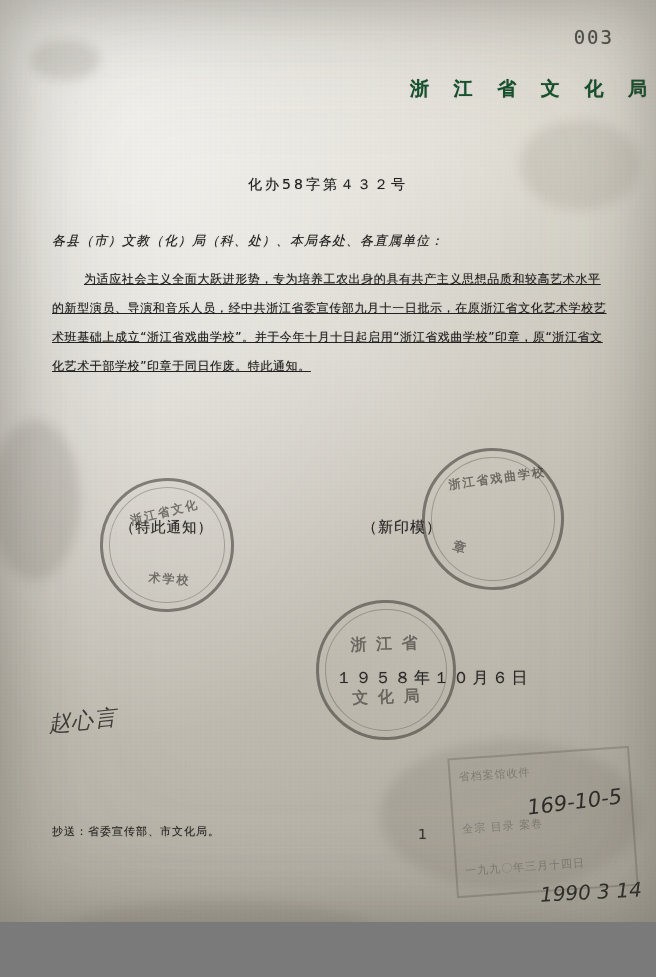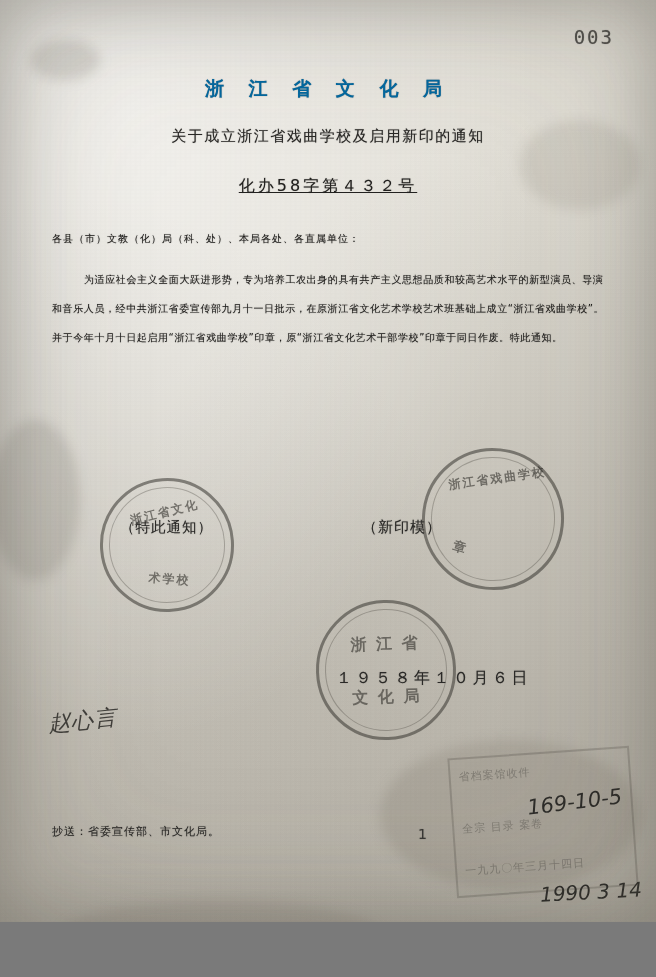--- a/index.html
+++ b/index.html
@@ -57,55 +57,56 @@
   #folio {
     top: 26px; right: 42px;
     font-size: 19px;
     letter-spacing: 2px;
     color: #3a3936;
     font-family: "DejaVu Sans Mono", monospace;
     opacity: .85;
   }
   #org-title {
     top: 76px; left: 0; width: 656px;
-    text-align: center;
+    text-align: right;
     font-size: 19px;
     letter-spacing: 9px;
     font-weight: bold;
-    color: #0369a1;
+    color: #14532d;
   }
   #subject {
     top: 127px; left: 0; width: 656px;
     text-align: center;
     font-size: 15px;
     letter-spacing: 1.5px;
     color: #2a2927;
   }
   #doc-number {
     top: 176px; left: 0; width: 656px;
     text-align: center;
-    font-size: 16px;
+    font-size: 14px;
     letter-spacing: 3px;
     box-sizing: border-box;
     color: #232220;
-    text-decoration: underline;
   }
   #recipients {
     top: 232px; left: 52px;
-    font-size: 10px;
+    font-size: 13px;
     letter-spacing: 1px;
     color: #232220;
+    font-style: italic;
   }
   #body {
     top: 265px; left: 52px; width: 560px;
-    font-size: 10px;
+    font-size: 12px;
     line-height: 29px;
     letter-spacing: 0.6px;
     text-indent: 32px;
     color: #232220;
+    text-decoration: underline;
   }
   #seal-old-label {
     top: 518px; left: 120px;
     font-size: 14.5px;
     letter-spacing: 1px;
   }
   #seal-new-label {
     top: 518px; left: 362px;
     font-size: 15px;
     letter-spacing: 1px;
@@ -216,21 +217,20 @@
 
   <div class="smudge" style="top:40px;left:30px;width:70px;height:40px;background:rgba(120,114,104,.20);"></div>
   <div class="smudge" style="top:420px;left:-10px;width:90px;height:160px;background:rgba(125,119,108,.22);"></div>
   <div class="smudge" style="top:740px;left:380px;width:260px;height:150px;background:rgba(130,123,112,.25);"></div>
   <div class="smudge" style="top:900px;left:60px;width:320px;height:70px;background:rgba(125,119,108,.18);"></div>
   <div class="smudge" style="top:120px;left:520px;width:120px;height:90px;background:rgba(120,114,104,.15);"></div>
 
   <div class="doc-text" id="folio">003</div>
 
   <div class="doc-text" id="org-title">浙 江 省 文 化 局</div>
-  <div class="doc-text" id="subject">关于成立浙江省戏曲学校及启用新印的通知</div>
   <div class="doc-text" id="doc-number">化办58字第４３２号</div>
 
   <div class="doc-text" id="recipients">各县（市）文教（化）局（科、处）、本局各处、各直属单位：</div>
   <div class="doc-text" id="body">为适应社会主义全面大跃进形势，专为培养工农出身的具有共产主义思想品质和较高艺术水平的新型演员、导演和音乐人员，经中共浙江省委宣传部九月十一日批示，在原浙江省文化艺术学校艺术班基础上成立“浙江省戏曲学校”。并于今年十月十日起启用“浙江省戏曲学校”印章，原“浙江省文化艺术干部学校”印章于同日作废。特此通知。</div>
 
   <div class="seal" id="seal-old">
     <div class="ring"></div>
     <div class="ring inner"></div>
     <div class="seal-txt" style="top:26px;font-size:12px;transform:rotate(-10deg);">浙江省文化</div>
     <div class="seal-txt" style="bottom:24px;font-size:12px;transform:rotate(8deg);">术学校</div>

